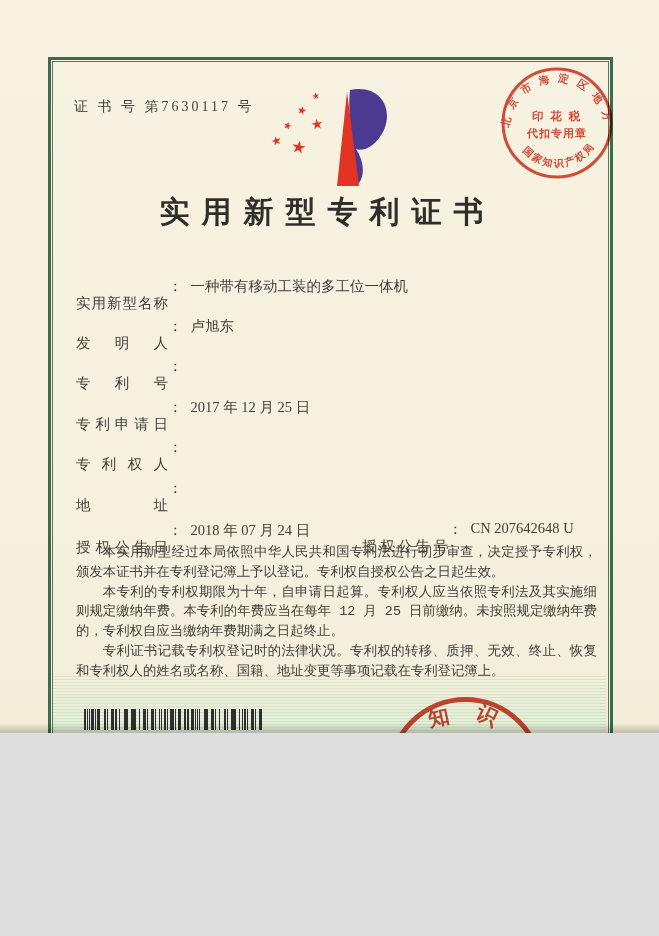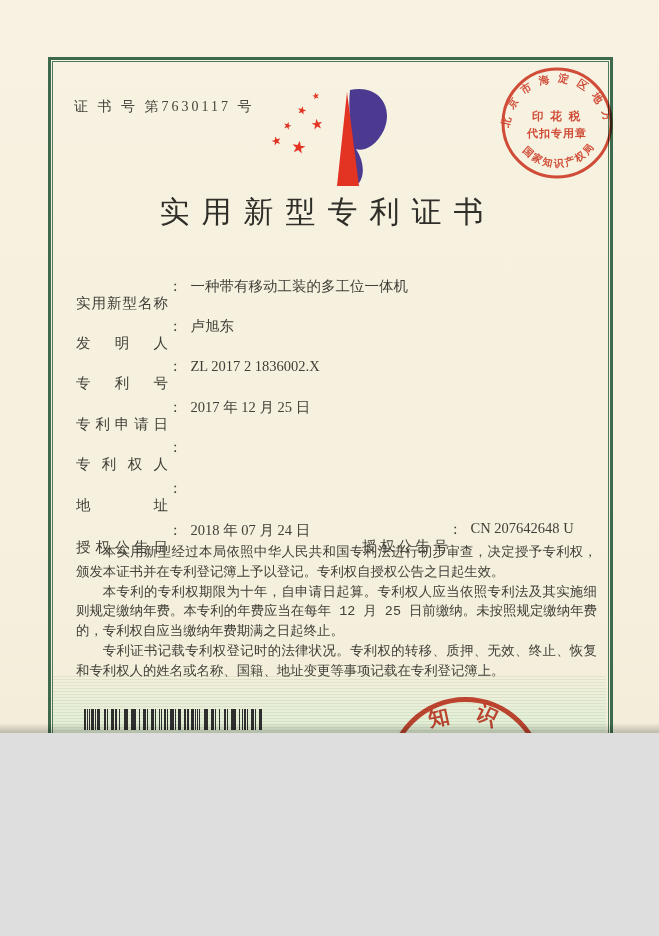--- a/index.html
+++ b/index.html
@@ -27,21 +27,21 @@
       repeating-linear-gradient(180deg,rgba(122,166,116,.16) 0 1px,rgba(122,166,116,0) 1px 3px),
       linear-gradient(180deg,rgba(227,239,215,0) 0px,rgba(227,239,215,.85) 42px,#e3efd7 70px,#e3efd7 100%);
   }
   
   .cert-no{position:absolute;left:74px;top:98px;font-size:14px;letter-spacing:3px;color:#45443c;z-index:2;}
   .logo{position:absolute;left:256px;top:86px;width:142px;height:106px;z-index:2;}
   .logo .star{position:absolute;color:#e23323;line-height:1;}
   .logo svg{position:absolute;right:0;top:0;}
   .title{
     position:absolute;left:48px;top:192px;width:559px;text-align:center;z-index:2;
-    font-size:30px;font-weight:400;letter-spacing:12px;color:#2f2e29;
+    font-size:30px;font-weight:700;letter-spacing:12px;color:#2f2e29;
   }
   
   .frow{position:absolute;left:76px;display:flex;font-size:14.5px;line-height:20px;color:#403f37;z-index:2;}
   .flabel{display:inline-block;width:92px;text-align:justify;text-align-last:justify;flex:none;margin-top:17px;}
   .fcolon{flex:none;margin-right:8px;}
   .fvalue{max-width:380px;}
   .grant-no{position:absolute;left:362px;top:520px;display:flex;font-size:14.5px;color:#403f37;z-index:2;justify-content:flex-end;}
   .grant-no .flabel{width:86px;}
   
   .paras{
@@ -122,21 +122,20 @@
     <span class="fvalue">一种带有移动工装的多工位一体机</span>
   </div>
   <div class="frow" style="top:316px">
     <span class="flabel">发明人</span>
       <span class="fcolon">：</span>
     <span class="fvalue">卢旭东</span>
   </div>
   <div class="frow" style="top:356px">
     <span class="flabel">专利号</span>
       <span class="fcolon">：</span>
-    <span class="fvalue">ZL 2017 2 1836002.X</span>
   </div>
   <div class="frow" style="top:397px">
     <span class="flabel">专利申请日</span>
       <span class="fcolon">：</span>
     <span class="fvalue">2017 年 12 月 25 日</span>
   </div>
   <div class="frow" style="top:437px">
     <span class="flabel">专利权人</span>
       <span class="fcolon">：</span>
   </div>

